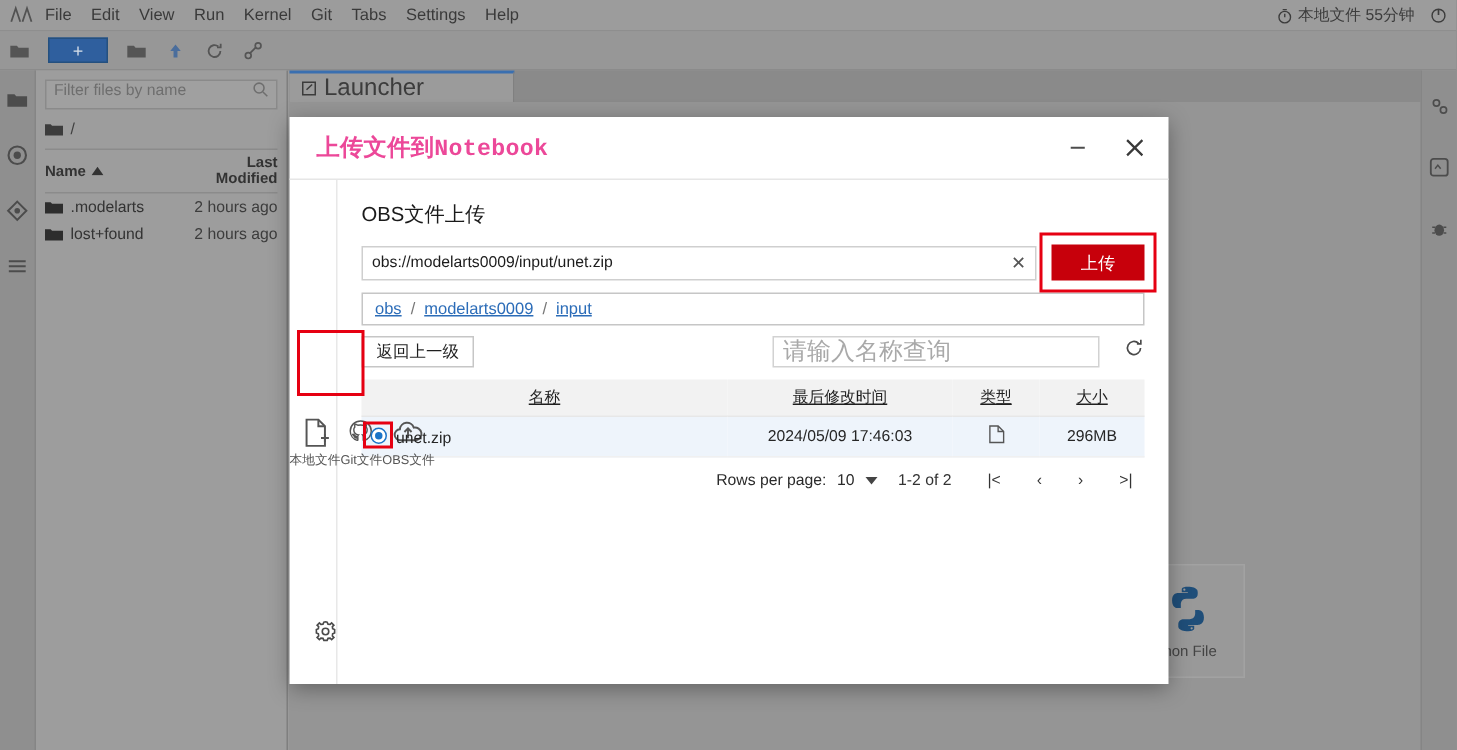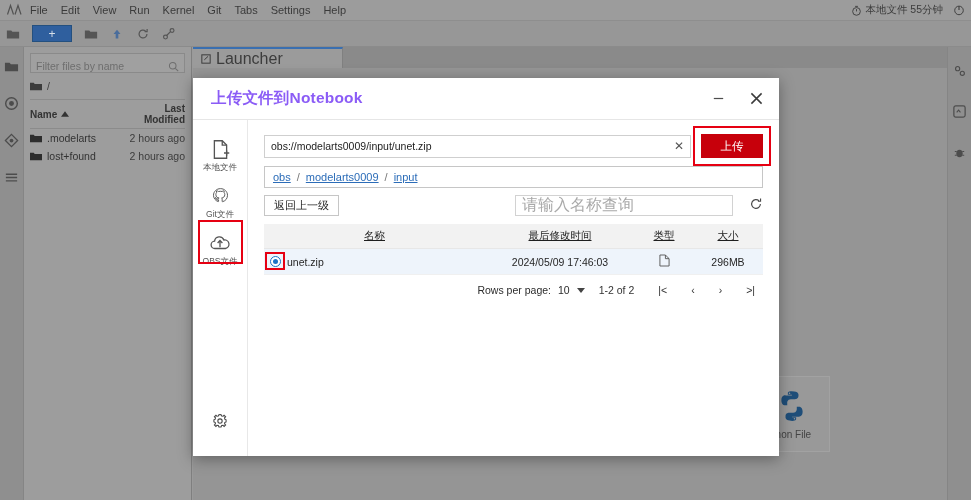--- a/index.html
+++ b/index.html
@@ -51,21 +51,21 @@
   .rail-ic { width: 15px; height: 15px; opacity: .8; }
 
   
   .jl-fb {
     position: absolute; top: 47px; left: 24px; width: 168px; bottom: 0;
     background: #9d9d9d; border-right: 1px solid #7f7f7f;
     padding: 6px 6px 0 6px;
   }
   .fb-filter {
     height: 20px; border: 1px solid #8a8a8a; background: #a0a0a0;
-    display: flex; align-items: flex-end; padding: 0 5px;
+    display: flex; align-items: flex-start; padding: 0 5px;
     color: #6e6e6e; font-size: 10.5px; justify-content: space-between; gap: 20px;
   }
   .fb-path {
     margin-top: 7px; display: flex; align-items: center; gap: 5px;
     color: #3f3f3f; font-size: 10.5px;
   }
   .fb-head {
     margin-top: 7px; display: flex; align-items: center;
     border-bottom: 1px solid #8b8b8b; border-top: 1px solid #8b8b8b;
     padding: 3px 0; color: #333; font-size: 10px; font-weight: bold;
@@ -112,29 +112,29 @@
   
   .modal {
     position: absolute; left: 193px; top: 78px; width: 586px; height: 378px;
     background: #ffffff; box-shadow: 0 3px 14px rgba(0,0,0,.35);
     display: flex; flex-direction: column;
   }
   .modal-header {
     height: 42px; display: flex; align-items: center;
     padding: 0 14px 0 18px; border-bottom: 1px solid #e6e6e6;
   }
-  .modal-title { font-size: 15.5px; font-weight: bold; color: #8b5cf6; letter-spacing: .2px; }
+  .modal-title { font-size: 15.5px; font-weight: bold; color: #ec4899; letter-spacing: .2px; font-family: Liberation Mono, monospace; }
   .modal-hdr-actions { margin-left: auto; display: flex; align-items: center; gap: 20px; }
   .hdr-btn { width: 18px; height: 18px; display: flex; align-items: center; justify-content: center; color: #555; }
 
   .modal-body { flex: 1; display: flex; min-height: 0; }
 
   .mside {
-    width: 55px; border-right: 1px solid #e8e8e8;
-    display: flex; flex-direction: column; align-items: center;
+    width: 32px; border-right: 1px solid #e8e8e8;
+    display: flex; flex-direction: row; align-items: center;
     padding-top: 12px; position: relative;
   }
   .mside-item {
     width: 48px; display: flex; flex-direction: column; align-items: center;
     gap: 3px; padding: 7px 0; color: #555; font-size: 8.5px; position: relative;
   }
   .mside-item.active { color: #555; }
   .mside-label { font-size: 8.5px; line-height: 1; white-space: nowrap; }
   .mside-gear { position: absolute; bottom: 18px; }
   .redbox {
@@ -431,20 +431,21 @@
             <path d="M12 4.2l1.3.3.7 1.6 1.7.2 1.2-1.2 1.8 1.8-1.2 1.2.2 1.7 1.6.7v2.6l-1.6.7-.2 1.7 1.2 1.2-1.8 1.8-1.2-1.2-1.7.2-.7 1.6h-2.6l-.7-1.6-1.7-.2-1.2 1.2-1.8-1.8 1.2-1.2-.2-1.7-1.6-.7v-2.6l1.6-.7.2-1.7-1.2-1.2 1.8-1.8 1.2 1.2 1.7-.2.7-1.6z" stroke="#4a4a4a" stroke-width="1.3" fill="none"></path>
             <circle cx="12" cy="12" r="2.6" stroke="#4a4a4a" stroke-width="1.3" fill="none"></circle>
           </svg>
         </div>
 
         <div class="redbox side-obs"></div>
       </div>
 
       <div class="mmain">
 
+        <div class="sec-title">OBS文件上传</div>
 
         <div class="url-row">
           <div class="url-input">
             <span>obs://modelarts0009/input/unet.zip</span>
             <span class="url-clear">✕</span>
           </div>
           <div class="upload-wrap">
             <div class="upload-btn">上传</div>
             <div class="redbox upload"></div>
           </div>

